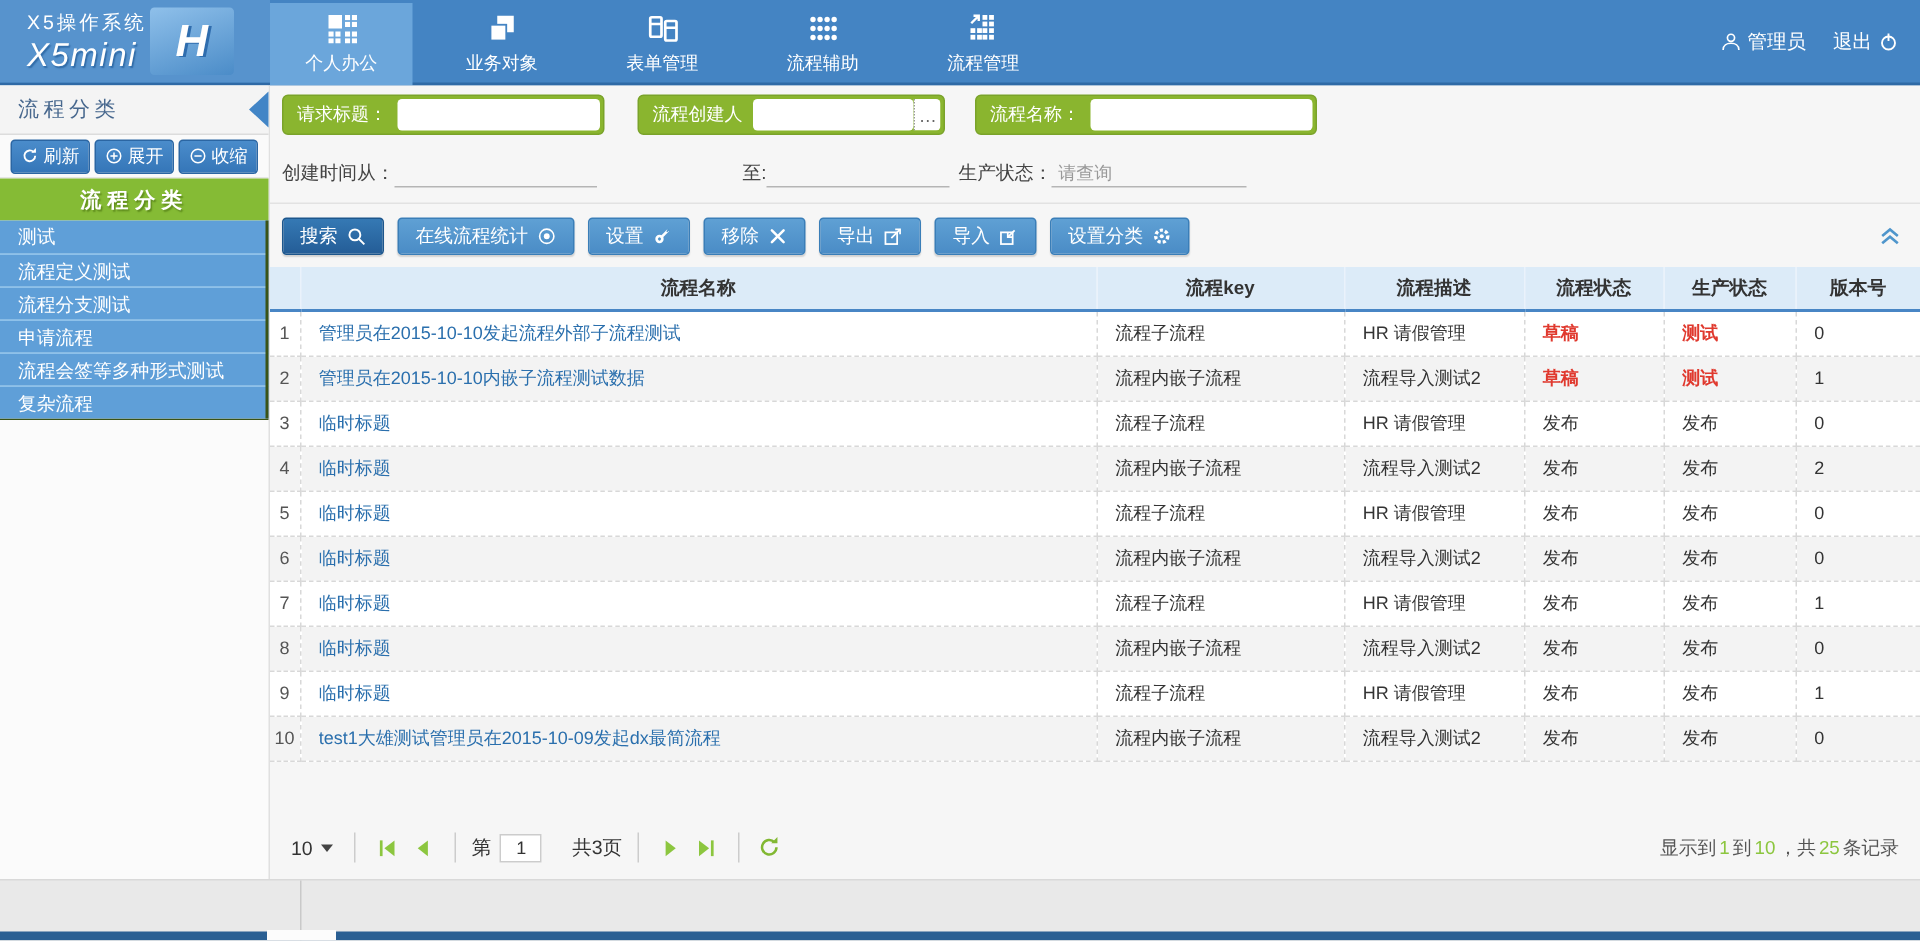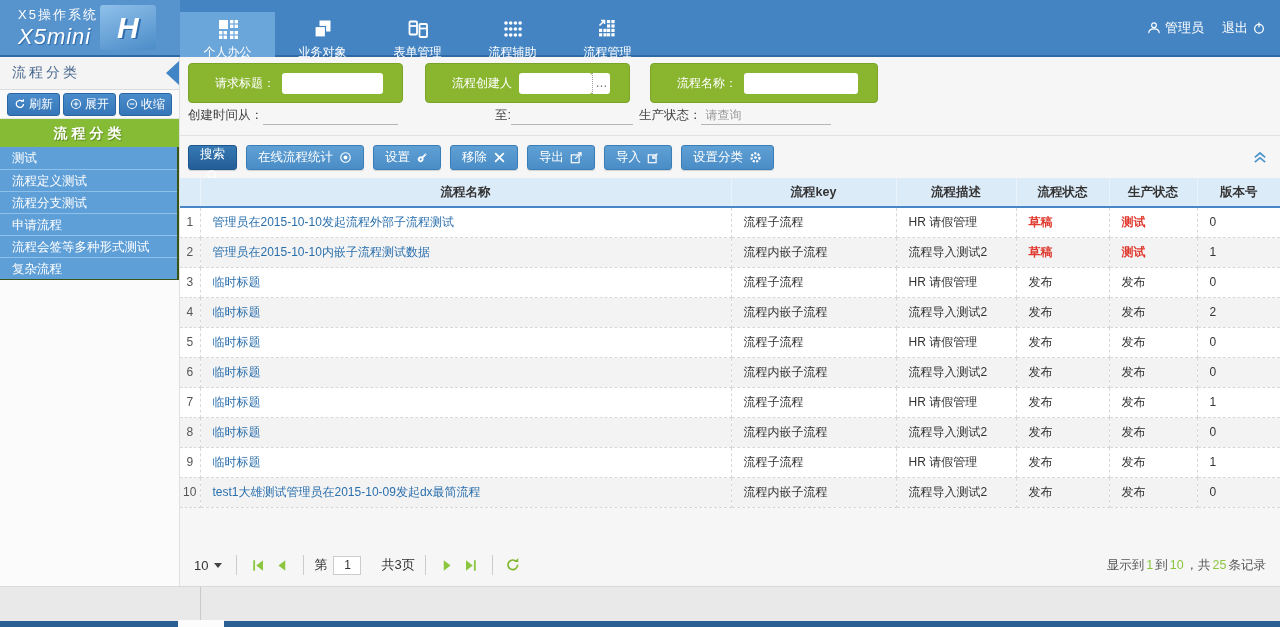--- a/index.html
+++ b/index.html
@@ -8,21 +8,21 @@
   .icon{display:inline-flex;align-items:center;justify-content:center;line-height:1;}
   .icon svg{display:block;}
   button{font-family:inherit;}
   
   #header{position:absolute;left:0;top:0;width:1280px;height:57px;background:#4484c3;border-bottom:2px solid #2f6aa6;}
   .logo-area{position:absolute;left:0;top:0;width:180px;height:55px;background:#5793cd;display:flex;cursor:pointer;}
   .logo-text{padding:6px 0 0 18px;color:#fff;white-space:nowrap;}
   .logo-line1{font-size:13px;letter-spacing:2px;}
   .logo-line2{font-size:22px;font-weight:normal;font-style:italic;letter-spacing:1px;text-shadow:1px 1px 1px #2f6aa6;}
   .logo-tile{width:56px;height:45px;margin:5px 0 0 2px;border-radius:3px;background:linear-gradient(160deg,#8fc0ea,#4b8cc8);color:#fff;font-size:30px;font-weight:bold;font-style:italic;display:flex;align-items:center;justify-content:center;text-shadow:2px 1px 0 #2f6dae;}
-  #nav{position:absolute;left:180px;top:12px;height:55px;display:flex;}
+  #nav{position:absolute;left:180px;top:2px;height:55px;display:flex;gap:12px;}
   .nav-tab{width:95px;height:55px;display:flex;flex-direction:column;align-items:center;justify-content:center;gap:4px;color:#fff;cursor:pointer;}
   .nav-tab.active{background:#6ba6db;}
   .nav-icon{font-size:20px;height:22px;}
   .nav-label{font-size:12px;white-space:nowrap;}
   .user-area{position:absolute;right:14px;top:0;height:55px;display:flex;align-items:center;gap:18px;color:#fff;font-size:13px;}
   .user,.logout{display:flex;align-items:center;gap:4px;cursor:pointer;}
   .user .icon,.logout .icon{font-size:14px;}
   
   #sidebar{position:absolute;left:0;top:57px;width:180px;height:529px;background:#fbfbfb;border-right:1px solid #e0e0e0;}
   .sb-title-row{height:33px;background:#f4f4f4;border-bottom:1px solid #dcdcdc;display:flex;align-items:center;padding-left:12px;font-size:14px;color:#48688e;letter-spacing:3px;position:relative;}
@@ -33,35 +33,35 @@
   .sb-panel-title{height:28px;line-height:28px;background:#85bb35;color:#fff;font-weight:bold;font-size:14px;text-align:center;letter-spacing:4px;text-shadow:1px 1px 1px #5f8c1d;}
   .sb-list{list-style:none;position:relative;border-bottom:1px solid #3a5316;}
   .sb-list::after{content:'';position:absolute;right:0;top:0;bottom:0;width:2px;background:#3a5316;}
   .sb-item{height:22px;line-height:22px;background:#5f9fd8;color:#fff;font-size:12.5px;padding-left:12px;border-top:1px solid #8ec1ea;cursor:pointer;position:relative;white-space:nowrap;overflow:hidden;}
   .sb-item:first-child{border-top:none;}
   .sb-item.selected{font-weight:bold;font-size:13.5px;}
   .sb-item.selected::after{content:'';position:absolute;right:0;top:50%;margin-top:-9px;border-top:9px solid transparent;border-bottom:9px solid transparent;border-right:9px solid #85bb35;}
   
   #main{position:absolute;left:180px;top:57px;width:1100px;height:529px;background:#f6f6f6;}
   .filter-row1{position:absolute;left:0;top:6px;height:28px;width:100%;}
-  .f-group{position:absolute;height:27px;display:flex;align-items:center;background:#8ab52f;border:1px solid #7aa32a;border-radius:4px;padding:19px;}
+  .f-group{position:absolute;height:27px;display:flex;align-items:center;background:#8ab52f;border:1px solid #7aa32a;border-radius:4px;padding:2px;}
   .fg1{left:8px;width:215px;}  .fg2{left:245px;width:205px;}  .fg3{left:470px;width:228px;}
   .f-glabel{color:#fff;font-size:12px;padding:0 7px;white-space:nowrap;}
   .f-group input{border:none;outline:none;height:21px;border-radius:3px;flex:1;min-width:0;font-size:12px;padding:0 4px;background:#fff;}
   .f-group .picker{width:18px;height:21px;background:#fff;border-left:1px dotted #999;color:#666;display:flex;align-items:center;justify-content:center;border-radius:0 3px 3px 0;cursor:pointer;font-size:12px;flex:none;}
   .filter-row2{position:absolute;left:0;top:46px;height:24px;width:100%;display:flex;align-items:center;font-size:12.5px;color:#444;}
   .fl{white-space:nowrap;}
   .fl.first{margin-left:8px;}  .fl.to{margin-left:97px;}  .fl.ps{margin-left:6px;}
   .ul-input{border:none;border-bottom:1px solid #b5b5b5;background:transparent;height:20px;font-size:12px;outline:none;padding:0 4px;color:#555;}
   .ul-input::placeholder{color:#999;}
   .w135{width:135px;} .w122{width:122px;} .w130{width:130px;}
   .hr-line{position:absolute;left:0;top:78px;width:100%;border-top:1px solid #e2e2e2;}
   .toolbar{position:absolute;left:8px;top:88px;height:25px;display:flex;gap:9px;}
   .tb-btn{display:inline-flex;align-items:center;gap:6px;background:linear-gradient(#5fa0d4,#4a8cc6);border:1px solid #3a7eb8;border-radius:3px;color:#fff;font-size:12.5px;padding:0 11px;height:25px;cursor:pointer;box-shadow:0 1px 1px rgba(0,0,0,.15);}
-  .tb-btn.primary{background:linear-gradient(#3579b4,#245d97);border-color:#1d568c;flex-direction:column;}
+  .tb-btn.primary{background:linear-gradient(#3579b4,#245d97);border-color:#1d568c;}
   .tb-btn .icon{font-size:13px;}
   .collapse-up{position:absolute;right:12px;top:92px;font-size:16px;cursor:pointer;}
   
   .grid-table{position:absolute;left:0;top:121px;width:1100px;border-collapse:collapse;table-layout:fixed;background:#fff;}
   .grid-table th{height:29px;background:#dcebf8;border-bottom:2px solid #4886c5;border-right:1px solid #eaf2fb;font-size:12.5px;color:#333;font-weight:bold;text-align:center;white-space:nowrap;}
   .grid-table th:last-child{border-right:none;}
   .grid-table td{height:30px;font-size:12px;color:#333;border-bottom:1px dashed #d8d8d8;border-right:1px dashed #d8d8d8;padding-left:12px;overflow:hidden;white-space:nowrap;background:#fff;}
   .grid-table td:last-child{border-right:none;}
   .grid-table tr.alt td{background:#f3f3f3;}
   .grid-table td.num{padding:0;text-align:center;color:#555;}

